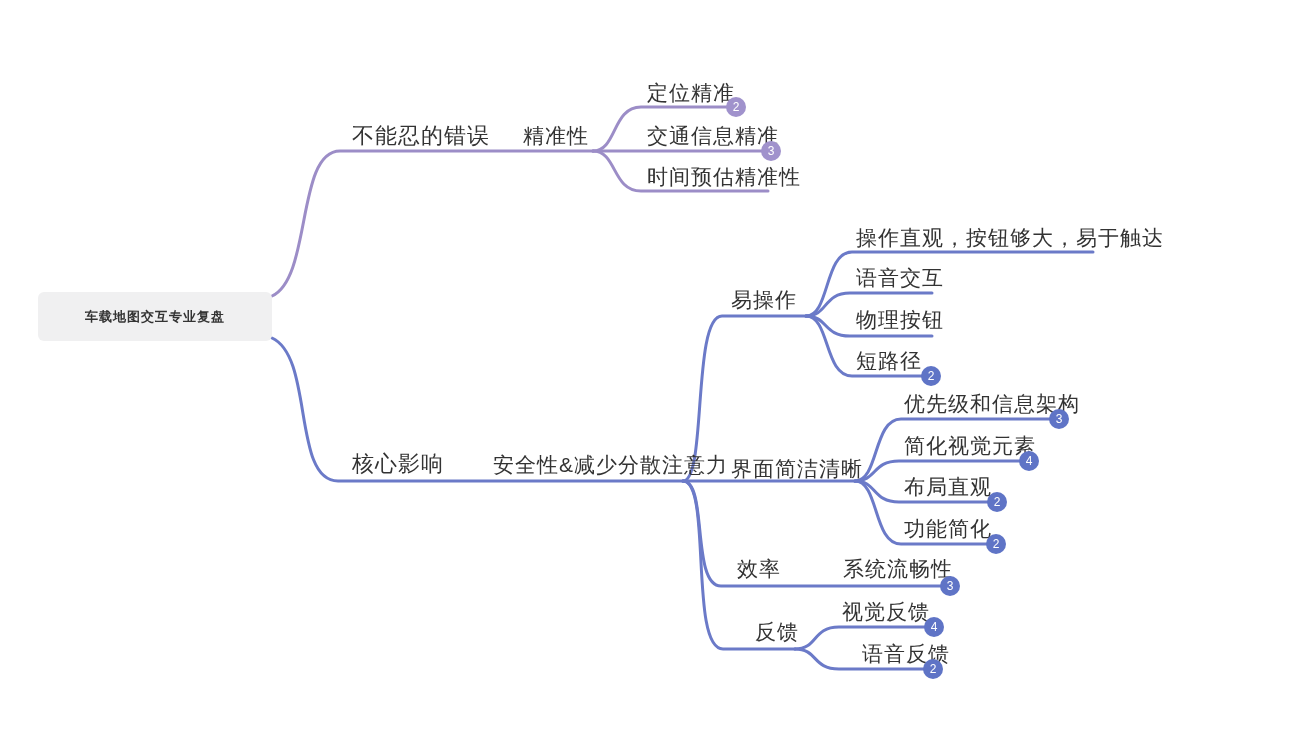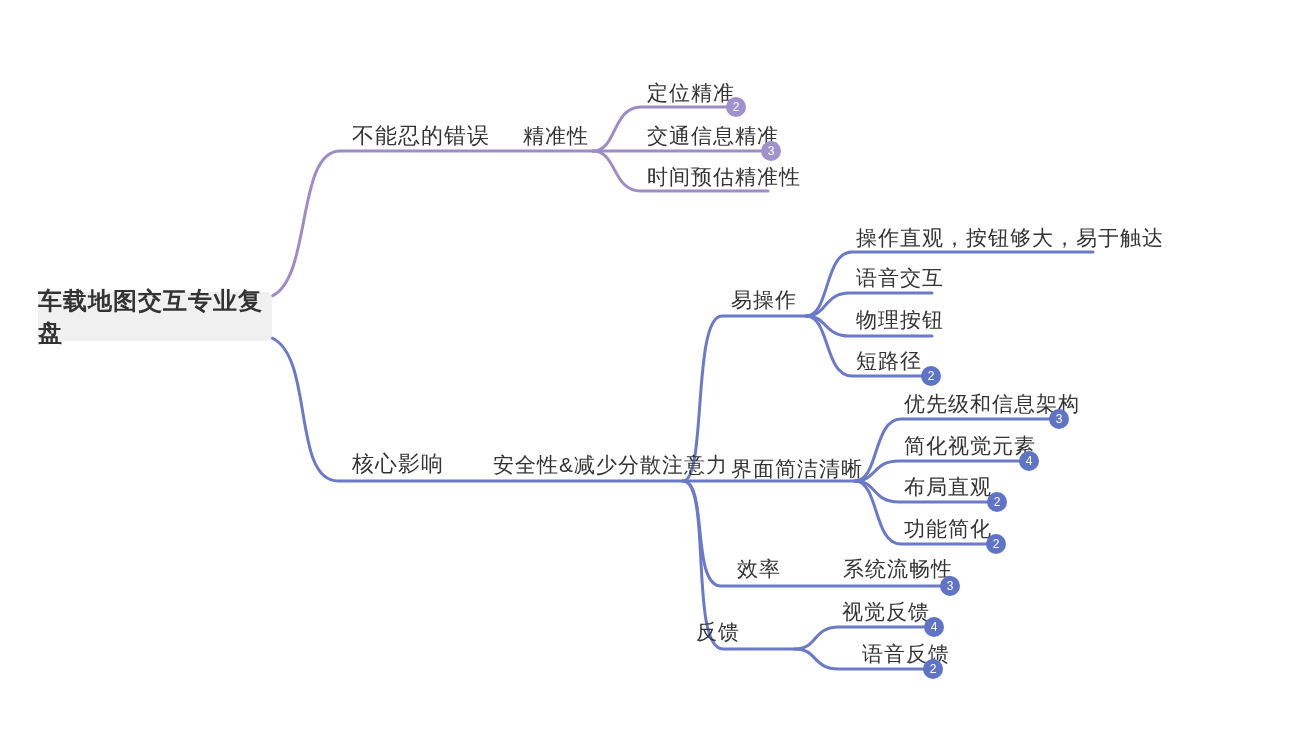--- a/index.html
+++ b/index.html
@@ -39,21 +39,21 @@
     font-weight: normal;
     font-size: 22px;
   }
   .root-node {
     position: absolute;
     left: 38px; top: 292px;
     width: 234px; height: 49px;
     background: var(--root-bg, #f0f0f1);
     border-radius: 6px;
     display: flex; align-items: center; justify-content: center;
-    font-size: 24px; font-weight: bold;
+    font-size: 13px; font-weight: bold;
     letter-spacing: 1px;
   }
   .badge {
     position: absolute;
     width: 20px; height: 20px;
     border-radius: 50%;
     color: #ffffff;
     font-size: 12px;
     display: flex; align-items: center; justify-content: center;
     box-sizing: border-box;
@@ -111,21 +111,21 @@
 
   <span class="lbl" style="left:731px; top:460px;">界面简洁清晰</span>
   <span class="lbl" style="left:904px; top:395px;">优先级和信息架构</span>
   <span class="lbl" style="left:904px; top:437px;">简化视觉元素</span>
   <span class="lbl" style="left:904px; top:478px;">布局直观</span>
   <span class="lbl" style="left:904px; top:520px;">功能简化</span>
 
   <span class="lbl" style="left:737px; top:560px;">效率</span>
   <span class="lbl" style="left:843px; top:560px;">系统流畅性</span>
 
-  <span class="lbl" style="left:696px; top:623px;text-align:right;">反馈</span>
+  <span class="lbl" style="left:755px; top:623px;text-align:right;">反馈</span>
   <span class="lbl" style="left:842px; top:603px;">视觉反馈</span>
   <span class="lbl" style="left:862px; top:645px;">语音反馈</span>
 
   <div class="badge purple" style="left:726px; top:97px;">2</div>
   <div class="badge purple" style="left:761px; top:141px;">3</div>
   <div class="badge blue" style="left:921px; top:366px;">2</div>
   <div class="badge blue" style="left:1049px; top:409px;">3</div>
   <div class="badge blue" style="left:1019px; top:451px;">4</div>
   <div class="badge blue" style="left:987px; top:492px;">2</div>
   <div class="badge blue" style="left:986px; top:534px;">2</div>

